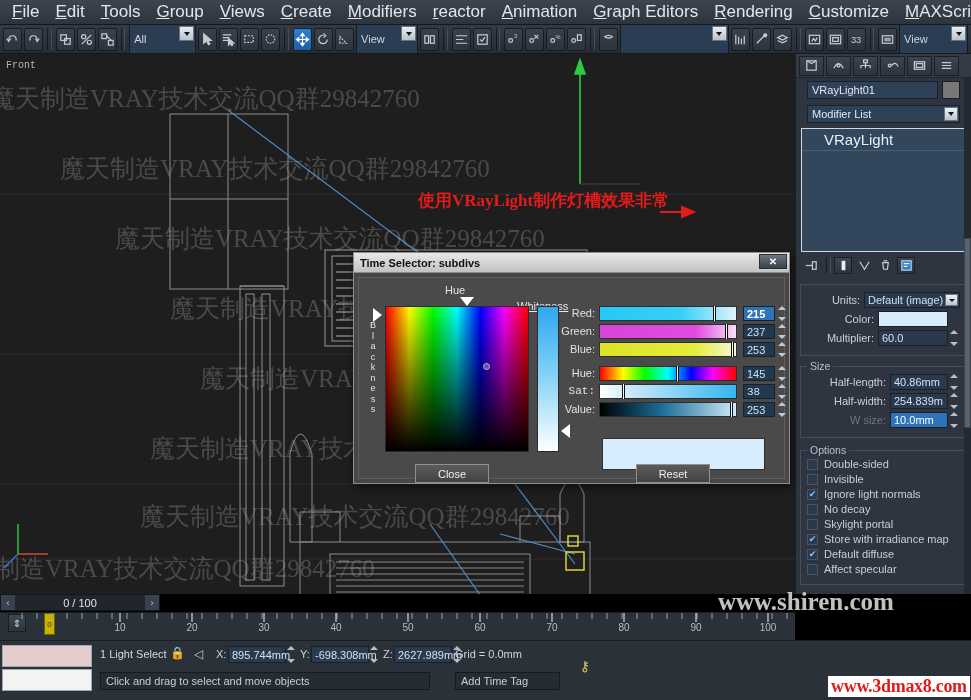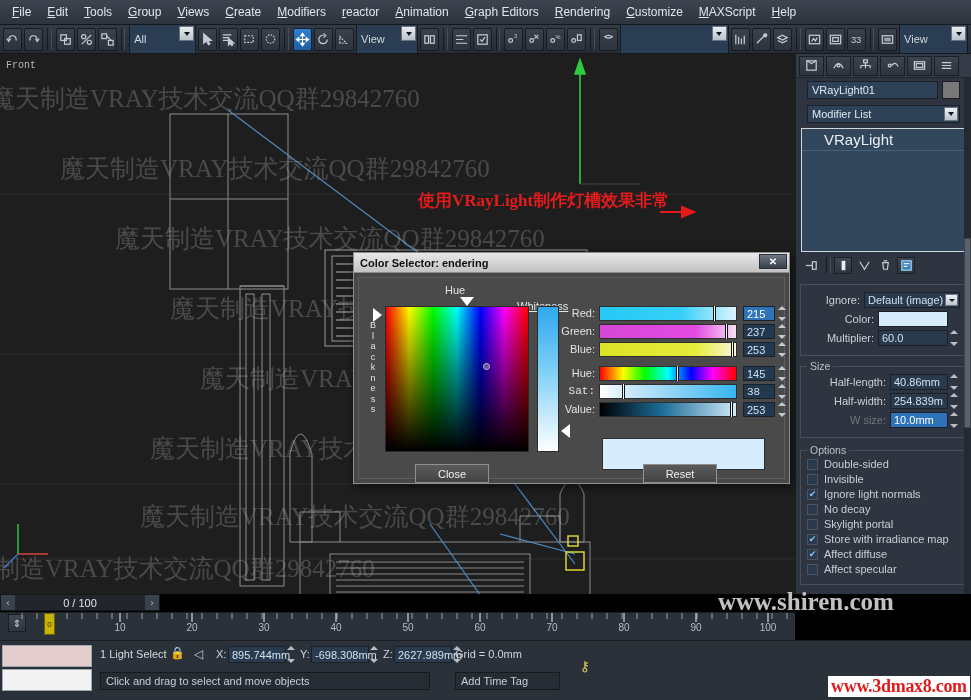--- a/index.html
+++ b/index.html
@@ -11,21 +11,21 @@
     position: relative;
   }
   
   #menubar {
     position:absolute; left:0; top:0; width:971px; height:25px;
     background: linear-gradient(#3c4450, #2e343d);
     border-bottom:1px solid #14181d;
     display:flex; align-items:center; padding-left:4px;
   }
   #menubar .mi {
-    padding:3px 8px; font-size:12px; color:#e2e6ea; white-space:nowrap;
+    padding:3px 8px; font-size:17px; color:#e2e6ea; white-space:nowrap;
   }
   .uline { text-decoration: underline; }
   
   #toolbar {
     position:absolute; left:0; top:25px; width:971px; height:29px;
     background: linear-gradient(#333a44, #262c34);
     border-bottom:1px solid #14181d;
     display:flex; align-items:center; padding:0 2px;
   }
   .tbtn {
@@ -589,21 +589,21 @@
   <div id="redNote">使用VRayLight制作灯槽效果非常</div>
   <svg style="position:absolute;left:660px;top:150px" width="40" height="16">
     <path d="M0 8 L28 8 M22 3 L34 8 L22 13 Z" stroke="#e41b1b" fill="#e41b1b" stroke-width="2"></path>
   </svg>
 </div>
 
 <div id="shirenWM">www.shiren.com</div>
 
 <div id="colorDlg">
   <div id="cdTitle">
-    <span>Color Selector: endering</span>
+    <span>Time Selector: subdivs</span>
     <span id="cdClose">✕</span>
   </div>
   <div id="cdBody">
     <div class="cdLbl" style="left:86px; top:6px;">Hue</div>
     <div class="cdLbl" style="left:158px; top:22px;text-decoration:underline;">Whiteness</div>
     <div class="triD" style="left:101px; top:19px;"></div>
 
     <div id="blackness">B<br>l<br>a<br>c<br>k<br>n<br>e<br>s<br>s</div>
     <div class="triR" style="left:14px; top:30px;"></div>
 
@@ -611,21 +611,21 @@
       <div id="hueMark"></div>
     </div>
     <div id="whiteBar"></div>
     <div class="triL" style="left:202px; top:146px;"></div>
 
     <div class="slRow" style="left:208px; top:28px; width:218px;">
       <span class="slLbl" style="right:190px">Red:</span>
       <div class="slBar" style="left:32px; top:0; width:138px; background:linear-gradient(to right,#25c9f5 0%,#36d0f8 60%,#dff4fd 100%);">
         <div class="slKnob" style="left:113px"></div>
       </div>
-      <div class="slNum sel" style="left:176px; top:0;">215</div>
+      <div class="slNum sel" style="left:176px; top:0;font-weight:bold;">215</div>
       <div class="spin" style="left:211px; top:0;">
           <i class="up"></i>
           <i class="dn"></i>
         </div>
     </div>
     <div class="slRow" style="left:208px; top:46px; width:218px;">
       <span class="slLbl" style="right:190px">Green:</span>
       <div class="slBar" style="left:32px; top:0; width:138px; background:linear-gradient(to right,#d646d6 0%,#e24ae2 70%,#f6dff6 100%);">
         <div class="slKnob" style="left:125px"></div>
       </div>
@@ -676,21 +676,21 @@
       </div>
       <div class="slNum" style="left:176px; top:0;">253</div>
       <div class="spin" style="left:211px; top:0;">
           <i class="up"></i>
           <i class="dn"></i>
         </div>
     </div>
 
     <div id="swatch"></div>
     <div class="dlgBtn" style="left:56px; top:186px; width:74px;">Close</div>
-    <div class="dlgBtn" style="left:277px; top:186px; width:74px;margin-left:7px;">Reset</div>
+    <div class="dlgBtn" style="left:277px; top:186px; width:74px;">Reset</div>
   </div>
 </div>
 
 <div id="cmdPanel">
   <div id="cpTabs">
     <div class="cpTab">
       <svg class="ic" viewBox="0 0 16 16">
           <rect x="3" y="3" width="10" height="10"></rect>
           <path d="M3 3 L8 6 L13 3"></path>
         </svg>
@@ -771,21 +771,21 @@
     <div class="mIcon box">
       <svg class="ic" viewBox="0 0 16 16">
           <rect x="3" y="3" width="10" height="10" fill="#3f7fb5" stroke="#9fd2f2"></rect>
           <path d="M5 6 H11 M5 9 H9" stroke="#e6f3fd"></path>
         </svg>
       </div>
   </div>
 
   <div class="rollGroup" style="margin-top:8px">
     <div class="pRow">
-      <span class="lb">Ignore:</span>
+      <span class="lb">Units:</span>
       <div class="ddBox" style="width:96px">
         <span>Default (image)</span>
         <span class="arrow">
             <i></i>
           </span>
       </div>
     </div>
     <div class="pRow">
       <span class="lb">Color:</span>
       <div class="pVal plain" style="width:70px"></div>
@@ -850,21 +850,21 @@
     <div class="chkRow">
       <span class="chk"></span>
       <span>Skylight portal</span>
       </div>
     <div class="chkRow">
       <span class="chk on">✔</span>
       <span>Store with irradiance map</span>
       </div>
     <div class="chkRow">
       <span class="chk on">✔</span>
-      <span>Affect diffuse</span>
+      <span>Default diffuse</span>
       </div>
     <div class="chkRow">
       <span class="chk"></span>
       <span>Affect specular</span>
       </div>
   </div>
 
   <div id="cpScroll">
     <div class="thumb"></div>
   </div>

